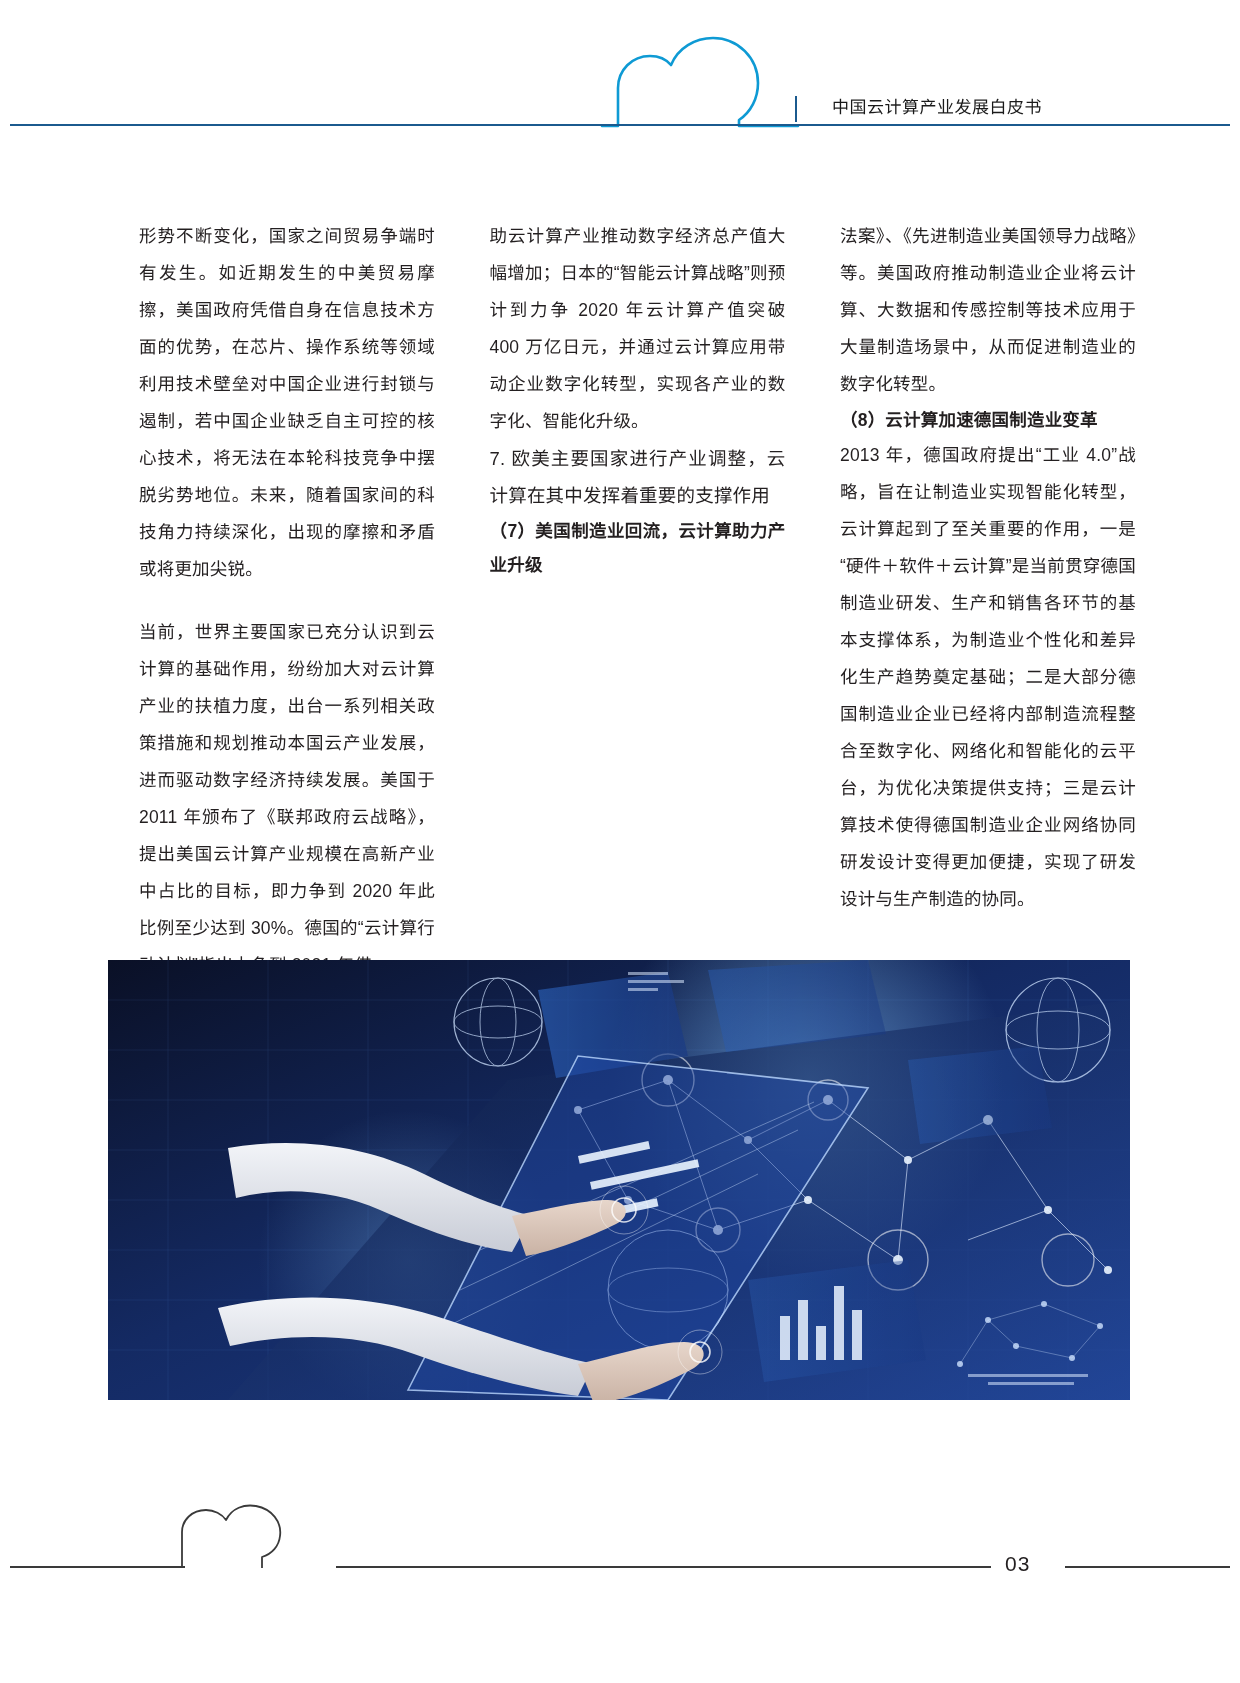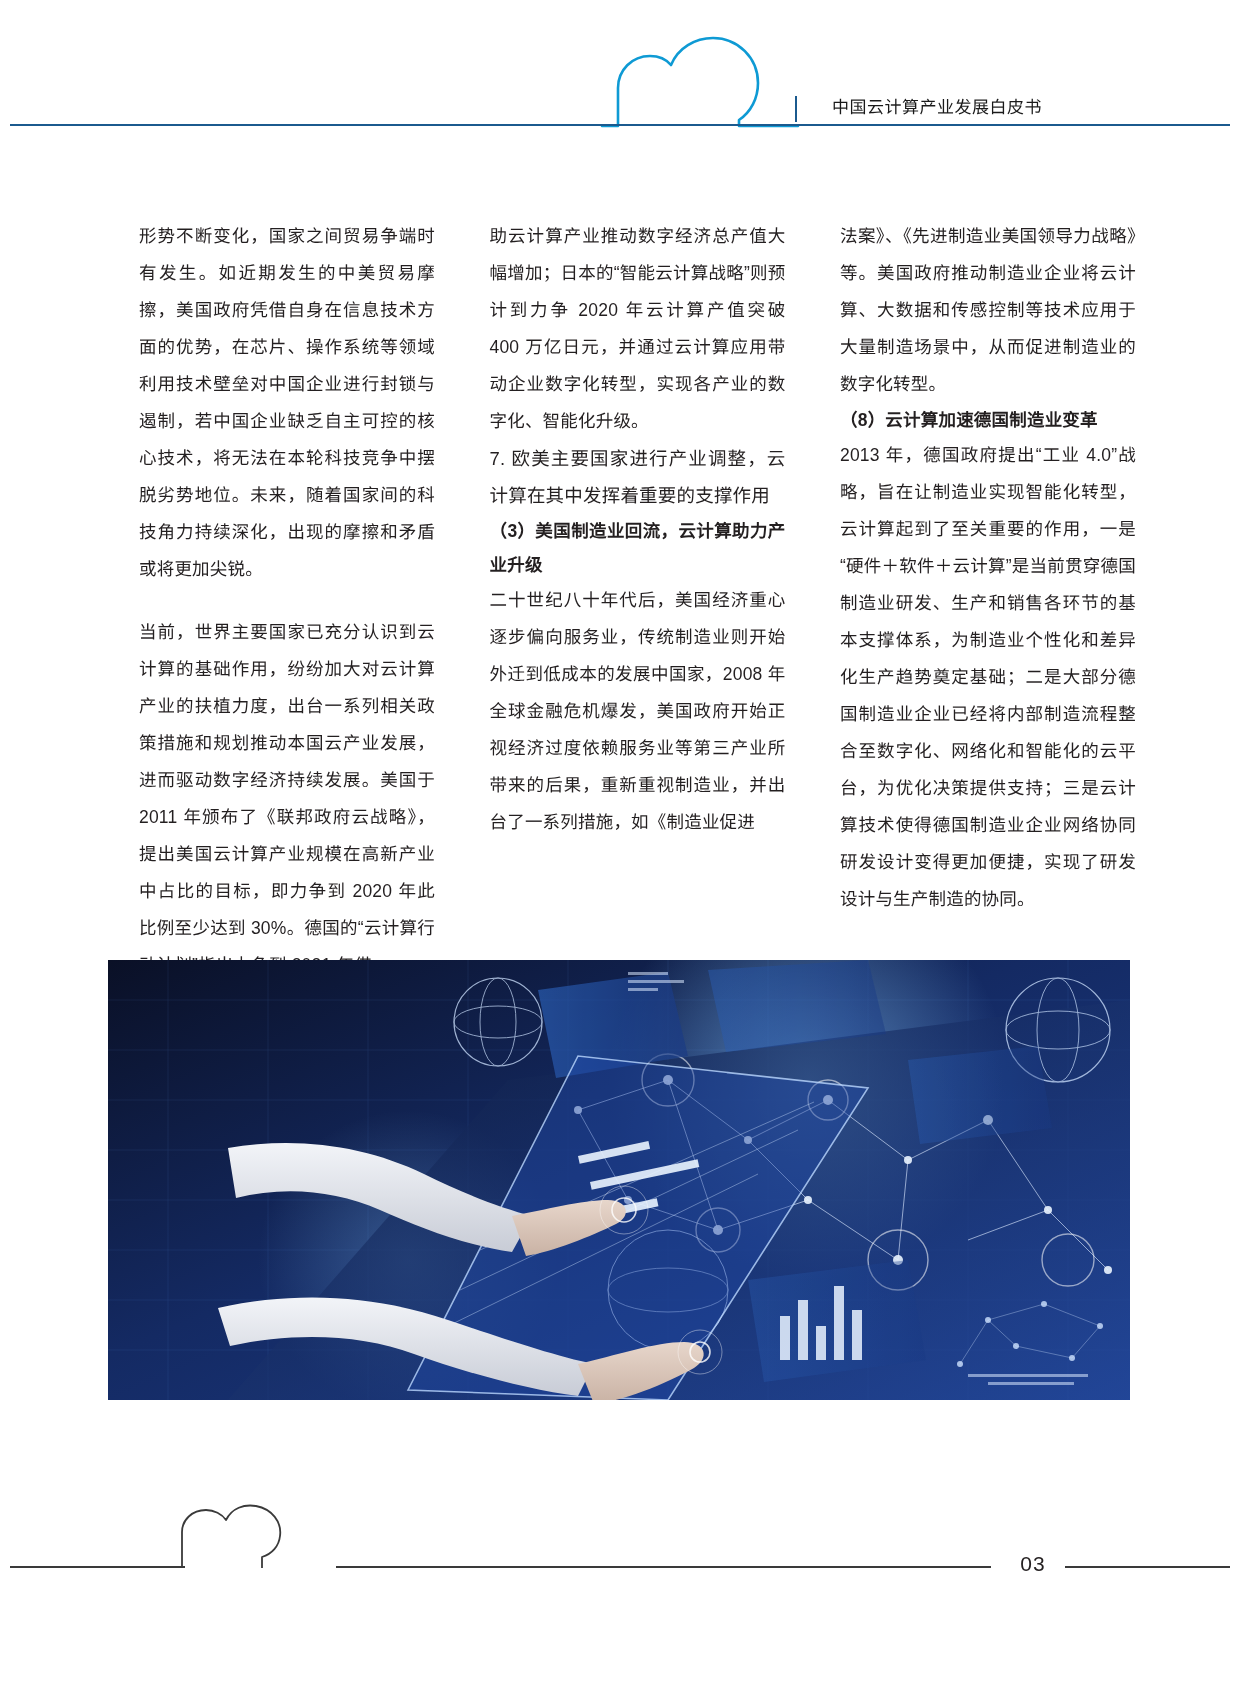--- a/index.html
+++ b/index.html
@@ -160,21 +160,21 @@
     top: 86px;
     width: 165px;
     height: 1.5px;
     background: #3a3a3a;
   }
   .page-number {
     position: absolute;
     left: 1005px;
     top: 72px;
     width: 56px;
-    text-align: center;
+    text-align: left;
     font-size: 21px;
     letter-spacing: 1px;
     color: #231f20;
   }
 </style>
 </head>
 <body>
 
 <div class="page-header">
   <div class="header-cloud">
@@ -190,22 +190,21 @@
 <div class="columns">
 
   <div class="col">
     <p class="body-text">形势不断变化，国家之间贸易争端时有发生。如近期发生的中美贸易摩擦，美国政府凭借自身在信息技术方面的优势，在芯片、操作系统等领域利用技术壁垒对中国企业进行封锁与遏制，若中国企业缺乏自主可控的核心技术，将无法在本轮科技竞争中摆脱劣势地位。未来，随着国家间的科技角力持续深化，出现的摩擦和矛盾或将更加尖锐。</p>
     <p class="body-text">当前，世界主要国家已充分认识到云计算的基础作用，纷纷加大对云计算产业的扶植力度，出台一系列相关政策措施和规划推动本国云产业发展，进而驱动数字经济持续发展。美国于 2011 年颁布了《联邦政府云战略》，提出美国云计算产业规模在高新产业中占比的目标，即力争到 2020 年此比例至少达到 30%。德国的“云计算行动计划”指出力争到 2021 年借</p>
   </div>
 
   <div class="col">
     <p class="body-text">助云计算产业推动数字经济总产值大幅增加；日本的“智能云计算战略”则预计到力争 2020 年云计算产值突破 400 万亿日元，并通过云计算应用带动企业数字化转型，实现各产业的数字化、智能化升级。</p>
     <h3 class="heading-l2">7. 欧美主要国家进行产业调整，云计算在其中发挥着重要的支撑作用</h3>
-    <h4 class="heading-l3">（3）美国制造业回流，云计算助力产业升级</h4>
-    <p class="body-text after-head">二十世纪八十年代后，美国经济重心逐步偏向服务业，传统制造业则开始外迁到低成本的发展中国家，2008 年全球金融危机爆发，美国政府开始正视经济过度依赖服务业等第三产业所带来的后果，重新重视制造业，并出台了一系列措施，如《制造业促进</p>
+    <h4 class="heading-l3">（7）美国制造业回流，云计算助力产业升级</h4>
   </div>
 
   <div class="col">
     <p class="body-text">法案》、《先进制造业美国领导力战略》等。美国政府推动制造业企业将云计算、大数据和传感控制等技术应用于大量制造场景中，从而促进制造业的数字化转型。</p>
     <h4 class="heading-l3">（8）云计算加速德国制造业变革</h4>
     <p class="body-text after-head">2013 年，德国政府提出“工业 4.0”战略，旨在让制造业实现智能化转型，云计算起到了至关重要的作用，一是“硬件＋软件＋云计算”是当前贯穿德国制造业研发、生产和销售各环节的基本支撑体系，为制造业个性化和差异化生产趋势奠定基础；二是大部分德国制造业企业已经将内部制造流程整合至数字化、网络化和智能化的云平台，为优化决策提供支持；三是云计算技术使得德国制造业企业网络协同研发设计变得更加便捷，实现了研发设计与生产制造的协同。</p>
   </div>
 
 </div>
 

